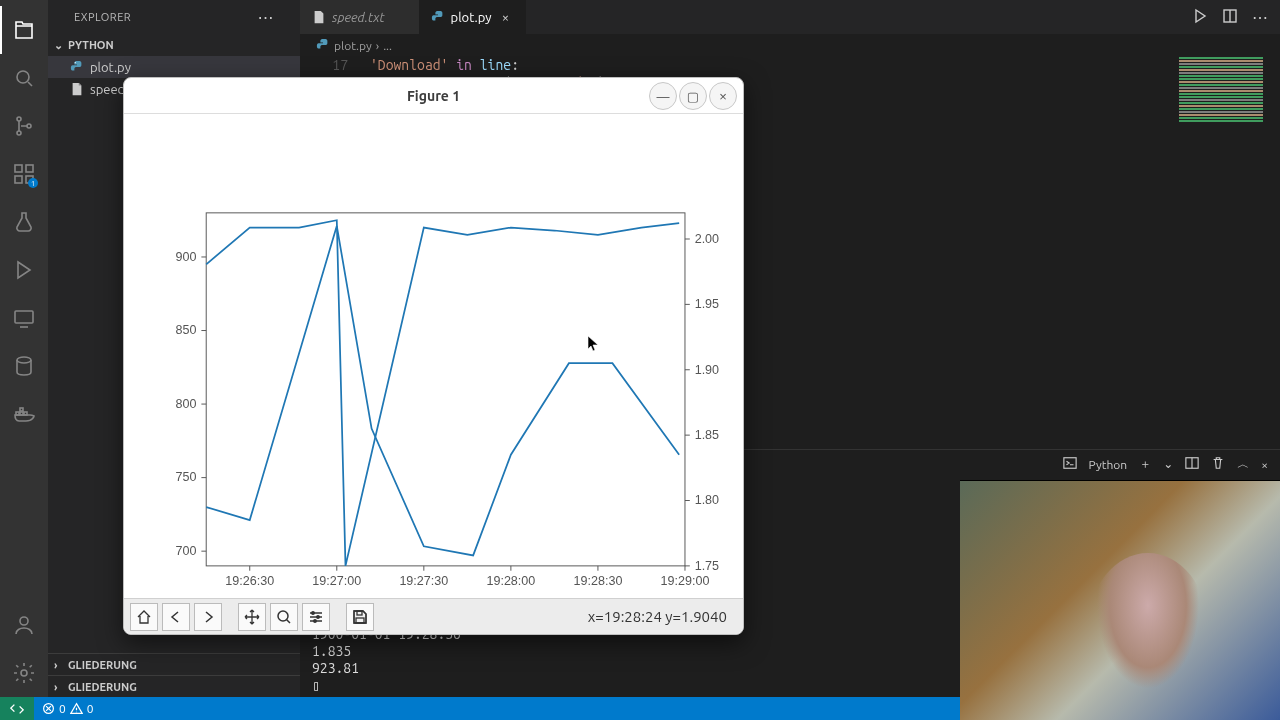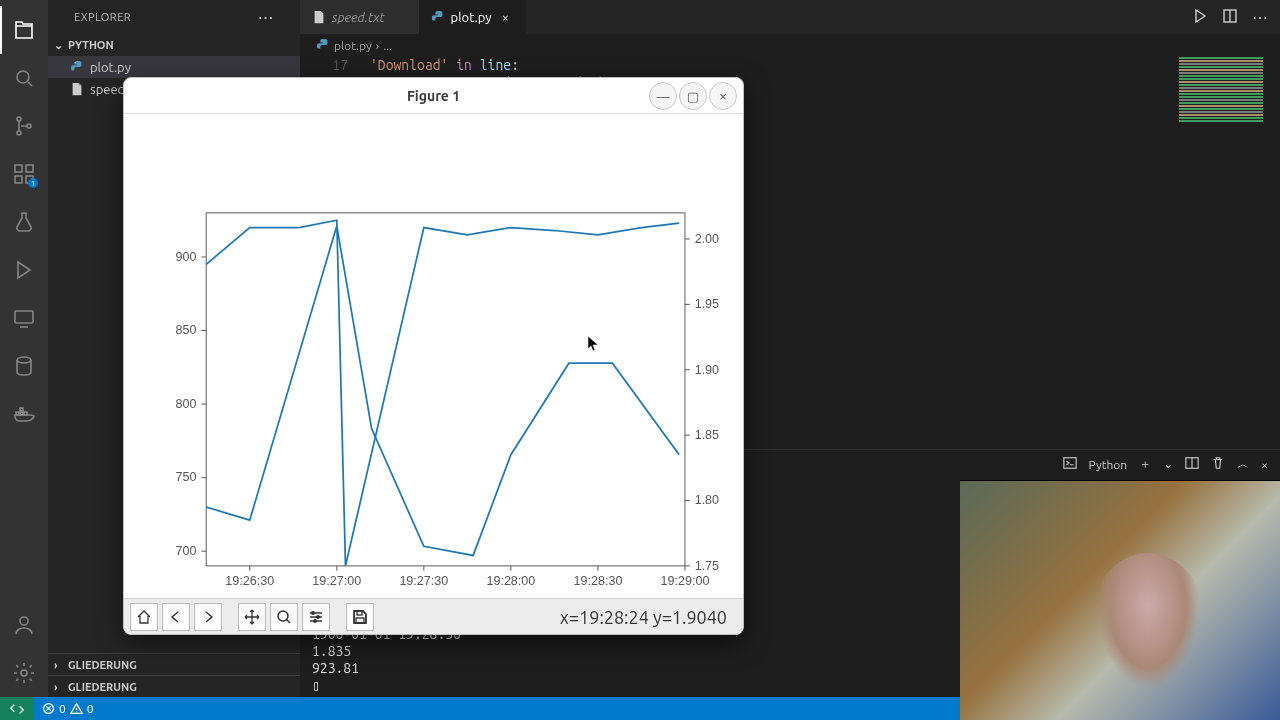--- a/index.html
+++ b/index.html
@@ -64,21 +64,21 @@
 
   
   .figwin { position:absolute; left:123px; top:77px; width:621px; height:558px; background:#fff; border:1px solid #bfbfbf; border-radius:8px; box-shadow:0 8px 24px rgba(0,0,0,.55); color:#222; }
   .figwin-title { height:36px; display:flex; align-items:center; justify-content:center; border-bottom:1px solid #ddd; position:relative; font-size:14px; font-weight:600; color:#3c3c3c; border-radius:8px 8px 0 0;}
   .figwin-controls { position:absolute; right:6px; top:4px; display:flex; gap:2px; }
   .figwin-controls button { width:28px; height:28px; border:1px solid #c8c8c8; background:#f5f5f5; border-radius:14px; cursor:pointer; font-size:13px; color:#555; display:flex; align-items:center; justify-content:center;}
   .figwin-canvas { position:absolute; left:0; top:36px; right:0; bottom:36px; }
   .fig-toolbar { position:absolute; left:0; bottom:0; right:0; height:36px; background:#ececec; border-top:1px solid #d0d0d0; display:flex; align-items:center; padding:0 6px; gap:4px; border-radius:0 0 8px 8px;}
   .fig-toolbar button { width:28px; height:28px; border:1px solid #bbb; background:#fafafa; cursor:pointer; display:flex; align-items:center; justify-content:center; }
   .fig-toolbar .sep { width:8px; }
-  .fig-coords { margin-left:auto; padding-right:10px; font-size:18px; color:#333; }
+  .fig-coords { margin-left:auto; padding-right:10px; font-size:15px; color:#333; }
 
   .plot-svg { width:100%; height:100%; }
   .axis text { font-size:13px; fill:#555; font-family:sans-serif; }
   .axis line, .plot-frame { stroke:#555; stroke-width:1; fill:none; }
   .series { stroke:#1f77b4; stroke-width:1.8; fill:none; }
 
   .cursor-arrow { position:absolute; width:12px; height:16px; pointer-events:none; }
 
   
   .webcam { position:absolute; right:0; bottom:0; width:320px; height:240px; background:linear-gradient(135deg,#5a6a58 0%, #97713f 40%, #b7baac 60%, #3b5b9a 100%); border-top:1px solid #000; }

